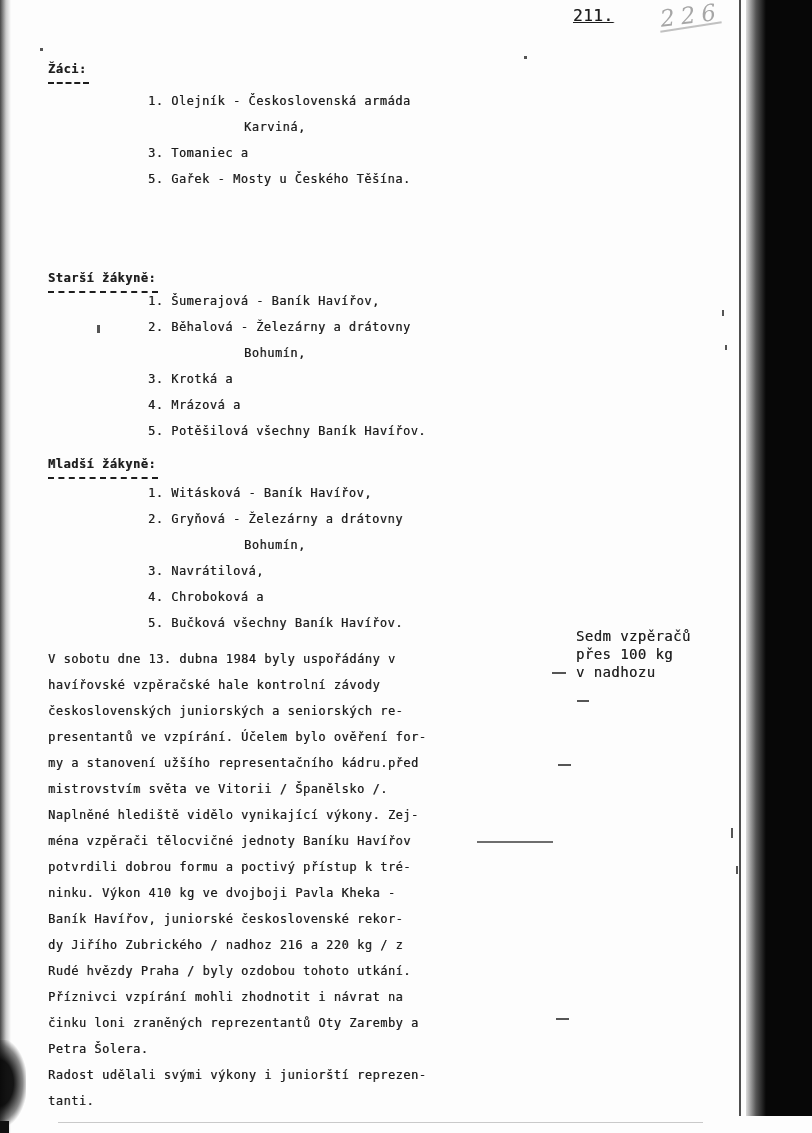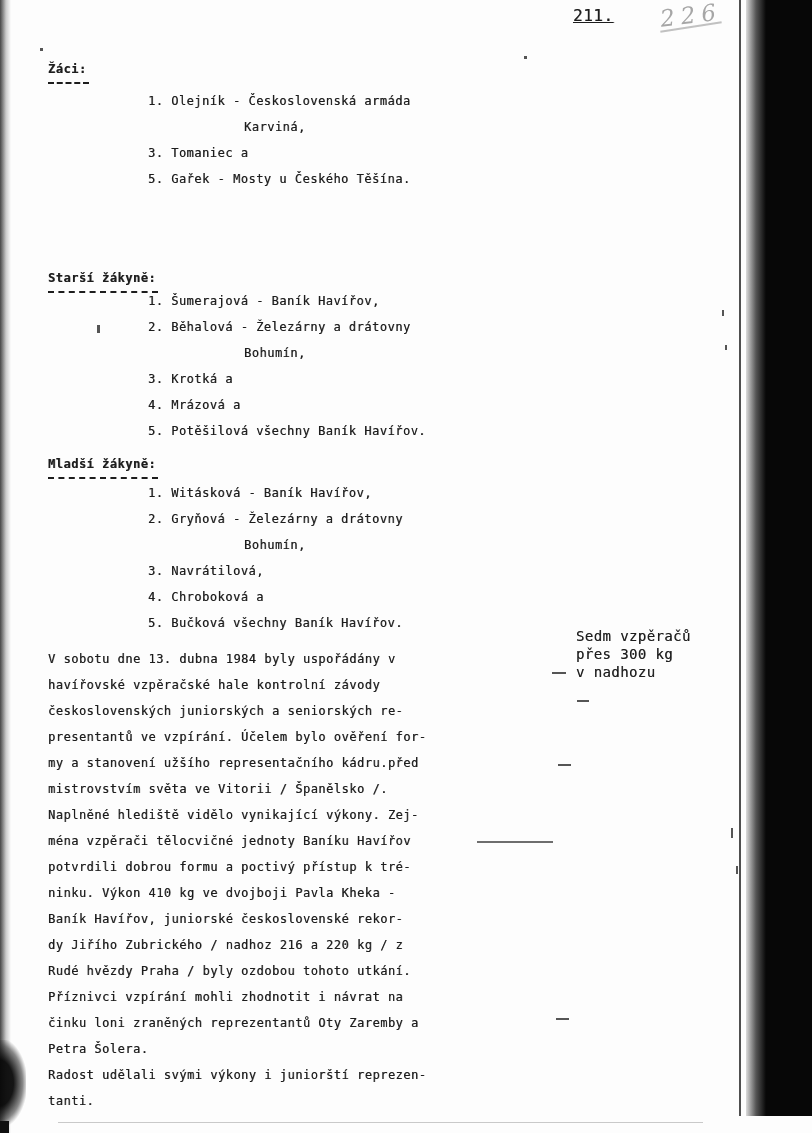--- a/index.html
+++ b/index.html
@@ -75,21 +75,21 @@
   <div class="typed heading" style="top:266px">Starší žákyně:</div>
   <div class="typed entries" style="top:288px"><div class="tline">1. Šumerajová - Baník Havířov,</div><div class="tline">2. Běhalová - Železárny a drátovny</div><div class="tline cont">Bohumín,</div><div class="tline">3. Krotká a</div><div class="tline">4. Mrázová a</div><div class="tline">5. Potěšilová všechny Baník Havířov.</div></div>
 
   <div class="typed heading" style="top:452px">Mladší žákyně:</div>
   <div class="typed entries" style="top:480px"><div class="tline">1. Witásková - Baník Havířov,</div><div class="tline">2. Gryňová - Železárny a drátovny</div><div class="tline cont">Bohumín,</div><div class="tline">3. Navrátilová,</div><div class="tline">4. Chroboková a</div><div class="tline">5. Bučková všechny Baník Havířov.</div></div>
 
   <div class="typed paragraph"><div class="tline">V sobotu dne 13. dubna 1984 byly uspořádány v</div><div class="tline">havířovské vzpěračské hale kontrolní závody</div><div class="tline">československých juniorských a seniorských re-</div><div class="tline">presentantů ve vzpírání. Účelem bylo ověření for-</div><div class="tline">my a stanovení užšího representačního kádru.před</div><div class="tline">mistrovstvím světa ve Vitorii / Španělsko /.</div><div class="tline">Naplněné hlediště vidělo vynikající výkony. Zej-</div><div class="tline">ména vzpěrači tělocvičné jednoty Baníku Havířov</div><div class="tline">potvrdili dobrou formu a poctivý přístup k tré-</div><div class="tline">ninku. Výkon 410 kg ve dvojboji Pavla Kheka -</div><div class="tline">Baník Havířov, juniorské československé rekor-</div><div class="tline">dy Jiřího Zubrického / nadhoz 216 a 220 kg / z</div><div class="tline">Rudé hvězdy Praha / byly ozdobou tohoto utkání.</div><div class="tline">Příznivci vzpírání mohli zhodnotit i návrat na</div><div class="tline">činku loni zraněných reprezentantů Oty Zaremby a</div><div class="tline">Petra Šolera.</div><div class="tline">Radost udělali svými výkony i juniorští reprezen-</div><div class="tline">tanti.</div></div>
 
   <div class="word-underline" style="left:477px;top:841px;width:76px"></div>
 
-  <div class="typed margin-note"><div class="tline">Sedm vzpěračů</div><div class="tline">přes 300 kg</div><div class="tline">v nadhozu</div></div>
+  <div class="typed margin-note"><div class="tline">Sedm vzpěračů</div><div class="tline">přes 100 kg</div><div class="tline">v nadhozu</div></div>
 
   <div class="page-edge-line"></div>
   <div class="scan-band"></div>
   <div class="left-edge"></div>
   <div class="corner-blob"></div>
   <div class="bottom-mark"></div>
   <div class="scan-hline"></div>
 
   <div class="speck" style="left:40px;top:48px;width:3px;height:3px"></div>
   <div class="speck" style="left:524px;top:56px;width:3px;height:3px"></div>

